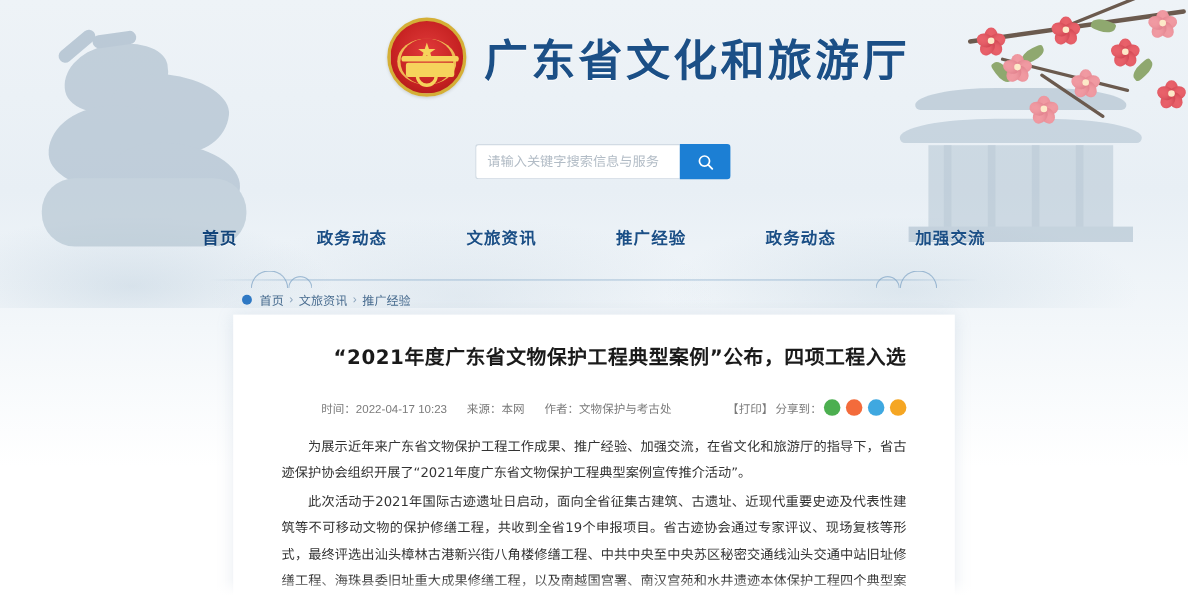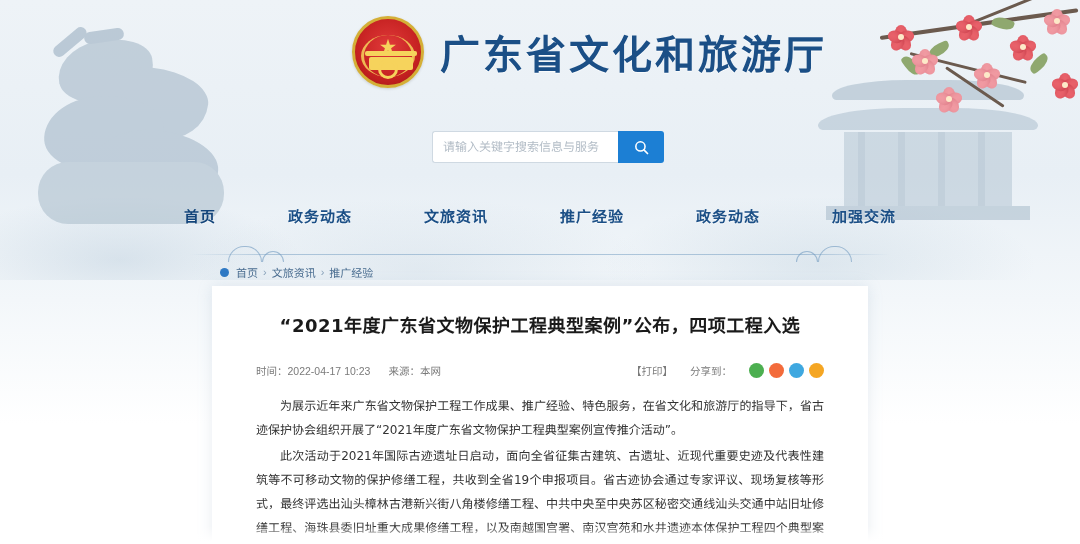--- a/index.html
+++ b/index.html
@@ -212,33 +212,34 @@
   .breadcrumb a { color: #4a6d90; text-decoration: none; cursor: pointer; }
 
   
   .article {
     position: absolute; left: 212px; top: 286px; width: 656px; min-height: 258px;
     background: #ffffff; z-index: 6;
     box-shadow: 0 0 14px rgba(120,150,180,0.18);
     padding: 26px 44px 20px 44px;
   }
   .article-title {
-    font-size: 18px; font-weight: bold; color: #1a1a1a; text-align: center;
+    font-size: 18px; font-weight: bold; color: #1a1a1a; text-align: right;
     line-height: 1.5; letter-spacing: 0.5px;
     font-family: "DejaVu Sans", "Liberation Sans", sans-serif;
   }
 
   .meta-row {
     margin-top: 24px;
     display: flex; align-items: center; justify-content: space-between;
     font-size: 10.5px; color: #7a7a7a;
     padding-bottom: 10px;
+    margin-left: 36px;
   }
   .meta-left { display: flex; align-items: center; gap: 18px; }
-  .meta-right { display: flex; align-items: flex-start; gap: 17px; }
+  .meta-right { display: flex; align-items: flex-start; gap: 2px; }
   .meta-right .grp { display: flex; align-items: center; gap: 6px; }
   .meta-right .fs { cursor: pointer; color: #7a7a7a; }
   .meta-right .fs.lg { font-size: 12px; }
   .meta-right .fs.md { font-size: 10.5px; }
   .meta-right .fs.sm { font-size: 9px; }
   .share-icons { display: flex; align-items: center; gap: 5px; }
   .share-icons .si {
     width: 15px; height: 15px; border-radius: 50%; display: inline-block;
   }
 
@@ -414,34 +415,35 @@
   </div>
 
   <div class="article">
 
     <div class="article-title">“2021年度广东省文物保护工程典型案例”公布，四项工程入选</div>
 
     <div class="meta-row">
       <div class="meta-left">
         <span>时间：2022-04-17 10:23</span>
         <span>来源：本网</span>
+        <span>作者：文物保护与考古处</span>
       </div>
       <div class="meta-right">
         <span>【打印】</span>
         <span>分享到：</span>
         <span class="share-icons">
           <span class="si" style="background:#4caf50"></span>
           <span class="si" style="background:#f36b3b"></span>
           <span class="si" style="background:#3fa8e0"></span>
           <span class="si" style="background:#f5a623"></span>
         </span>
       </div>
     </div>
 
     <div class="body-text">
-      <p>为展示近年来广东省文物保护工程工作成果、推广经验、特色服务，在省文化和旅游厅的指导下，省古迹保护协会组织开展了“2021年度广东省文物保护工程典型案例宣传推介活动”。</p>
+      <p>为展示近年来广东省文物保护工程工作成果、推广经验、加强交流，在省文化和旅游厅的指导下，省古迹保护协会组织开展了“2021年度广东省文物保护工程典型案例宣传推介活动”。</p>
       <p>此次活动于2021年国际古迹遗址日启动，面向全省征集古建筑、古遗址、近现代重要史迹及代表性建筑等不可移动文物的保护修缮工程，共收到全省19个申报项目。省古迹协会通过专家评议、现场复核等形式，最终评选出汕头樟林古港新兴街八角楼修缮工程、中共中央至中央苏区秘密交通线汕头交通中站旧址修缮工程、海珠县委旧址重大成果修缮工程，以及南越国宫署、南汉宫苑和水井遗迹本体保护工程四个典型案例。</p>
 
     </div>
   </div>
 
   <div class="bottom-fade"></div>
 </div>
 
 </body></html>

